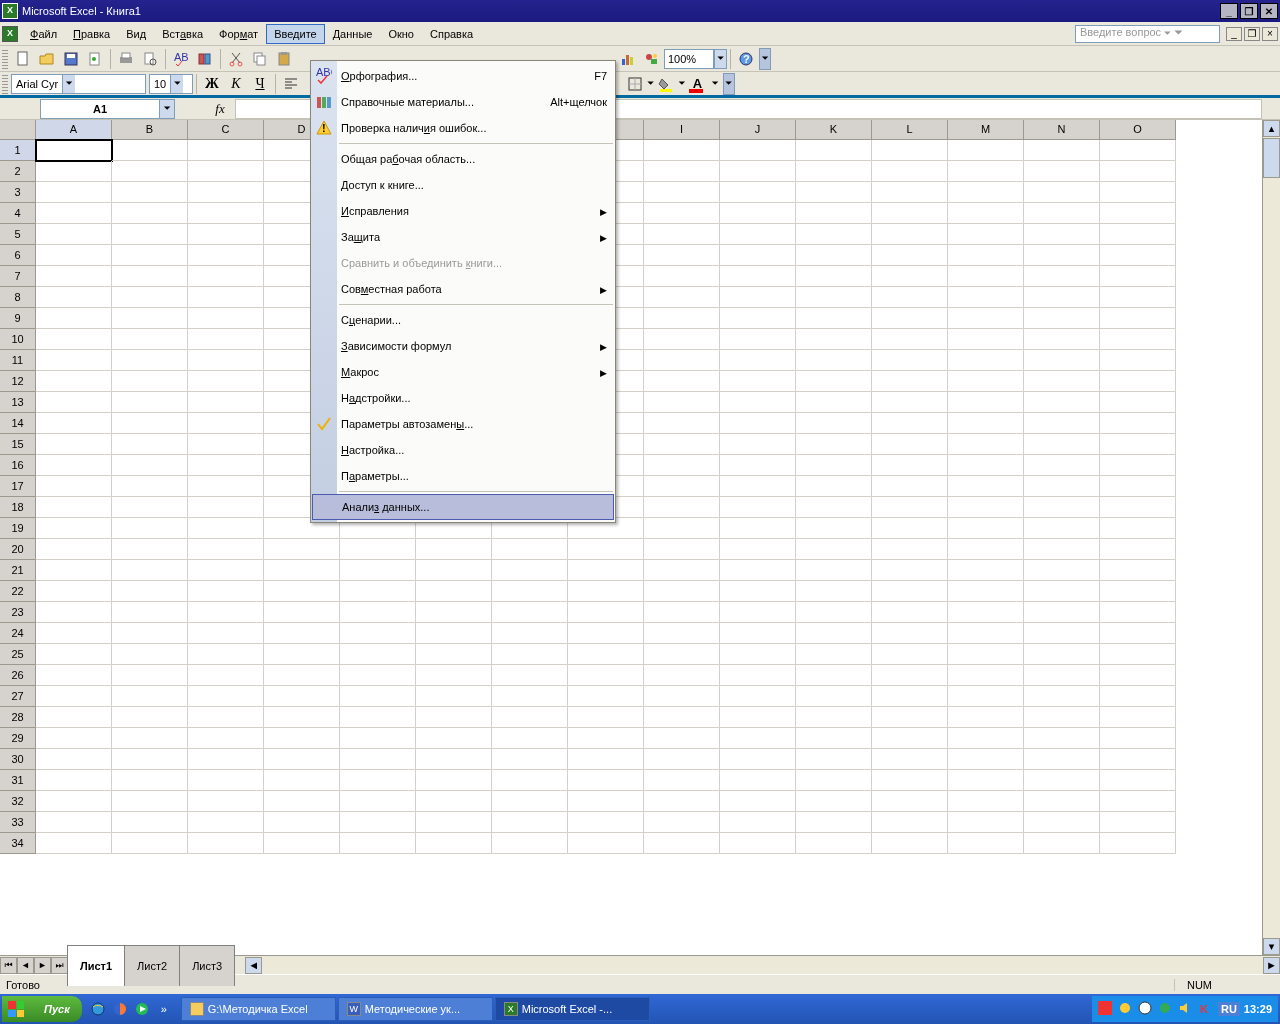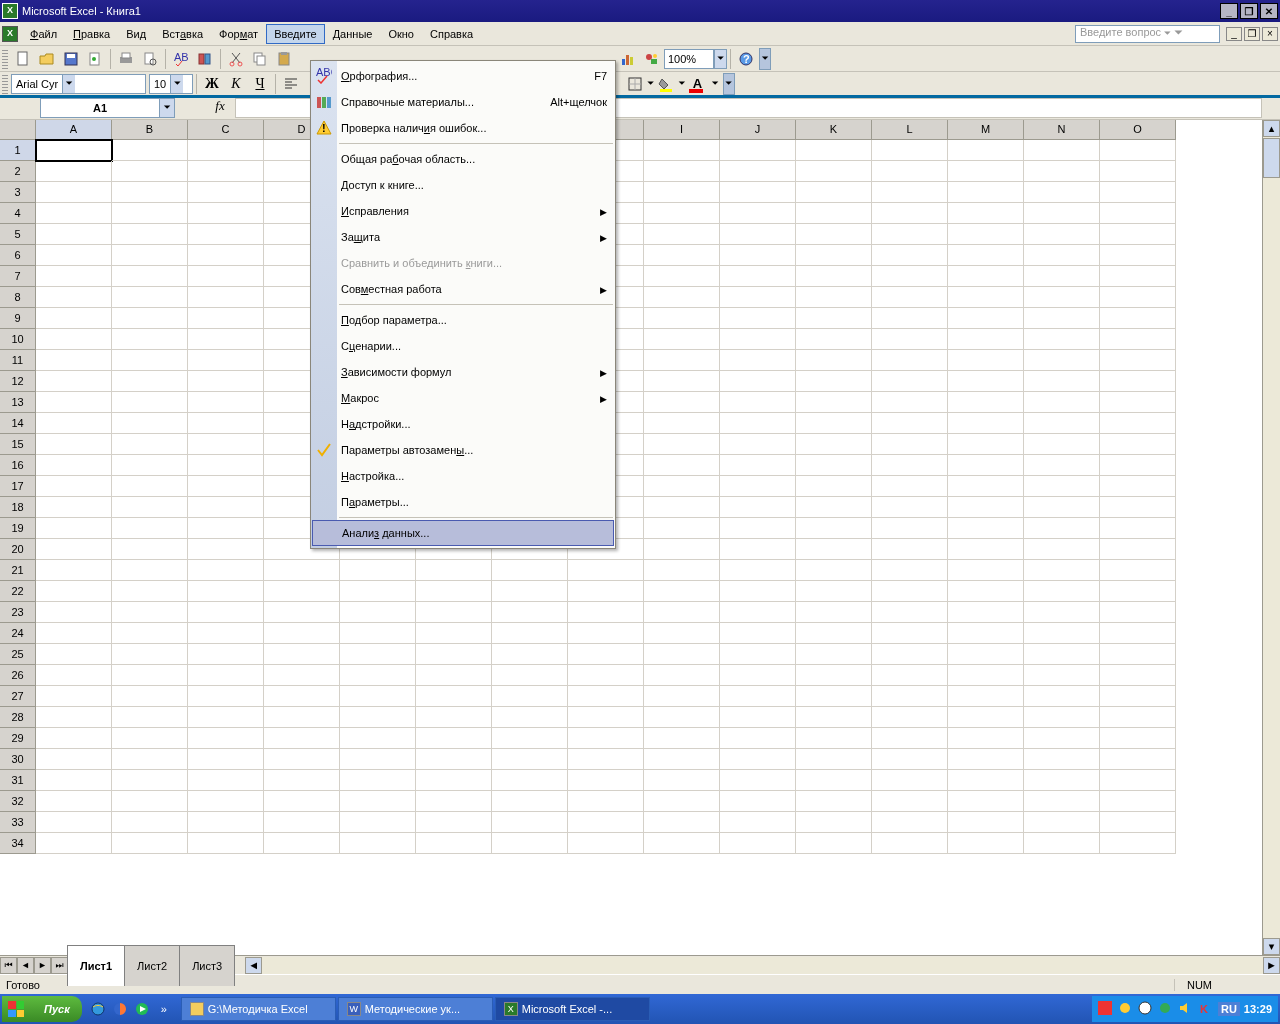--- a/index.html
+++ b/index.html
@@ -23,21 +23,21 @@
   .toolbar .grip { width:6px; height:20px; background:repeating-linear-gradient(0deg,#999 0 1px,transparent 1px 3px); margin-right:3px;}
   .toolbar .tbtn { width:22px; height:22px; display:flex; align-items:center; justify-content:center; margin:0 1px; }
   .toolbar .tbtn svg{width:16px;height:16px;}
   .toolbar .sep { width:1px; height:20px; background:#b5b2a8; margin:0 3px;}
   .toolbar .zoom-box{ width:50px; height:20px; border:1px solid #7f9db9; background:#fff; padding:0 3px; line-height:18px;}
   .format-bar { background:#eae7dc; height:26px; display:flex; align-items:center; padding:0 2px; border-bottom:3px solid #0369a1;}
   .format-bar .combo { height:20px; border:1px solid #7f9db9; background:#fff; padding:0 4px; display:flex; align-items:center; }
   .format-bar .combo .dd{ width:13px;height:18px; background:#cdd9ed;border-left:1px solid #7f9db9; margin-left:4px; text-align:center; line-height:16px;}
   .format-bar .fbtn { width:22px; height:22px; display:flex; align-items:center; justify-content:center; font-family:"Times New Roman",serif; font-size:14px; margin:0 1px;}
   .format-bar .sep{width:1px;height:20px;background:#b5b2a8;margin:0 3px;}
-  .namebox-row { background:#eae7dc; height:22px; display:flex; border-bottom:1px solid #c5c2b8;}
+  .namebox-row { background:#eae7dc; height:22px; display:flex; align-items:center; border-bottom:1px solid #c5c2b8;}
   .namebox { width:120px; height:20px; background:#fff; border:1px solid #7f9db9; margin-left:40px; text-align:center; line-height:18px; font-weight:bold;}
   .namebox-dd { width:15px;height:20px;background:#cdd9ed;border:1px solid #7f9db9;border-left:none; text-align:center; line-height:17px;}
   .fx-label { width:30px; text-align:center; font-style:italic; font-family:"Times New Roman"; font-size:13px; margin-left:30px;}
   .formula-input{ flex:1; height:20px; background:#fff; border:1px solid #c5c2b8; margin-right:18px;}
   .grid-area { flex:1; display:flex; overflow:hidden; position:relative; background:#fff;}
   .col-headers { display:flex; position:absolute; top:0; left:0; right:18px; height:20px; }
   .corner { width:36px; height:20px; background:#d6d3ce; border-right:1px solid #9c9a8f; border-bottom:1px solid #9c9a8f;}
   .col-h { flex:0 0 76px; height:20px; background:#d6d3ce; border-right:1px solid #9c9a8f; border-bottom:1px solid #9c9a8f; text-align:center; line-height:19px;}
   .col-h.sel { background:#cfd7e8; }
   .row-headers { position:absolute; top:20px; left:0; width:36px; bottom:0;}
@@ -1055,23 +1055,20 @@
       </div>
     <div class="mi disabled">
         <span>Сравнить и объединить <u>к</u>ниги...</span>
       </div>
     <div class="mi">
         <span>Сов<u>м</u>естная работа</span>
         <span class="sub-arrow"></span>
       </div>
     <div class="msep"></div>
     <div class="mi">
-        <span><u>П</u>одбор параметра...</span>
-      </div>
-    <div class="mi">
         <span>С<u>ц</u>енарии...</span>
       </div>
     <div class="mi">
         <span><u>З</u>ависимости формул</span>
         <span class="sub-arrow"></span>
       </div>
     <div class="mi">
         <span><u>М</u>акрос</span>
         <span class="sub-arrow"></span>
       </div>

